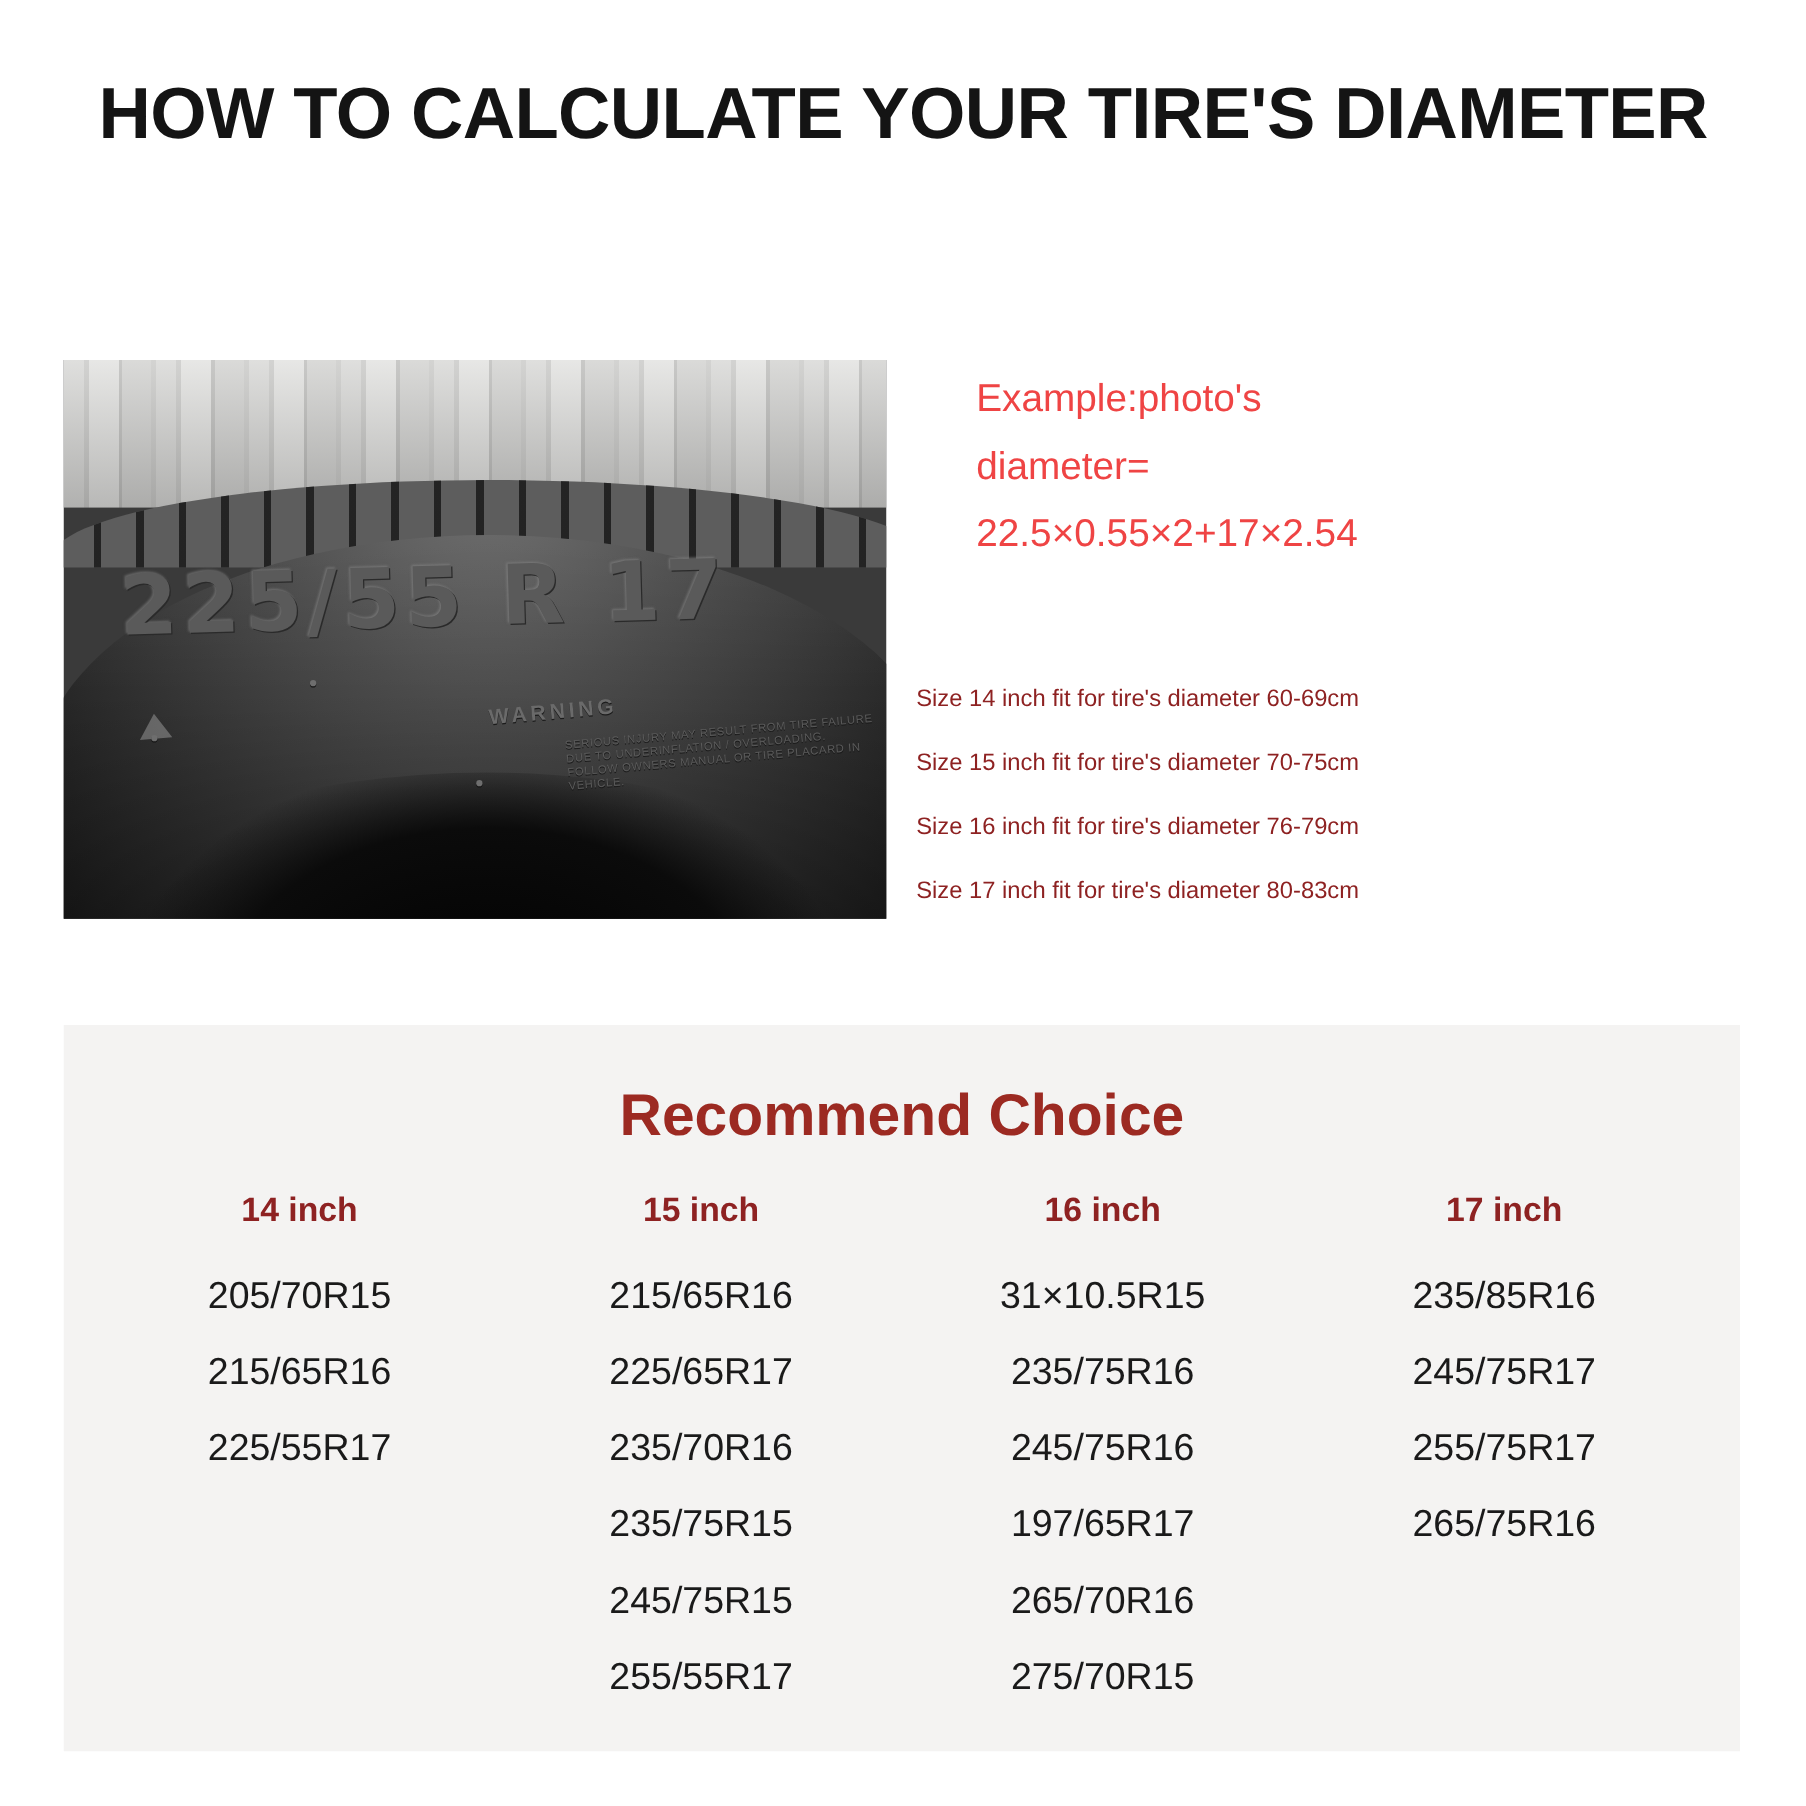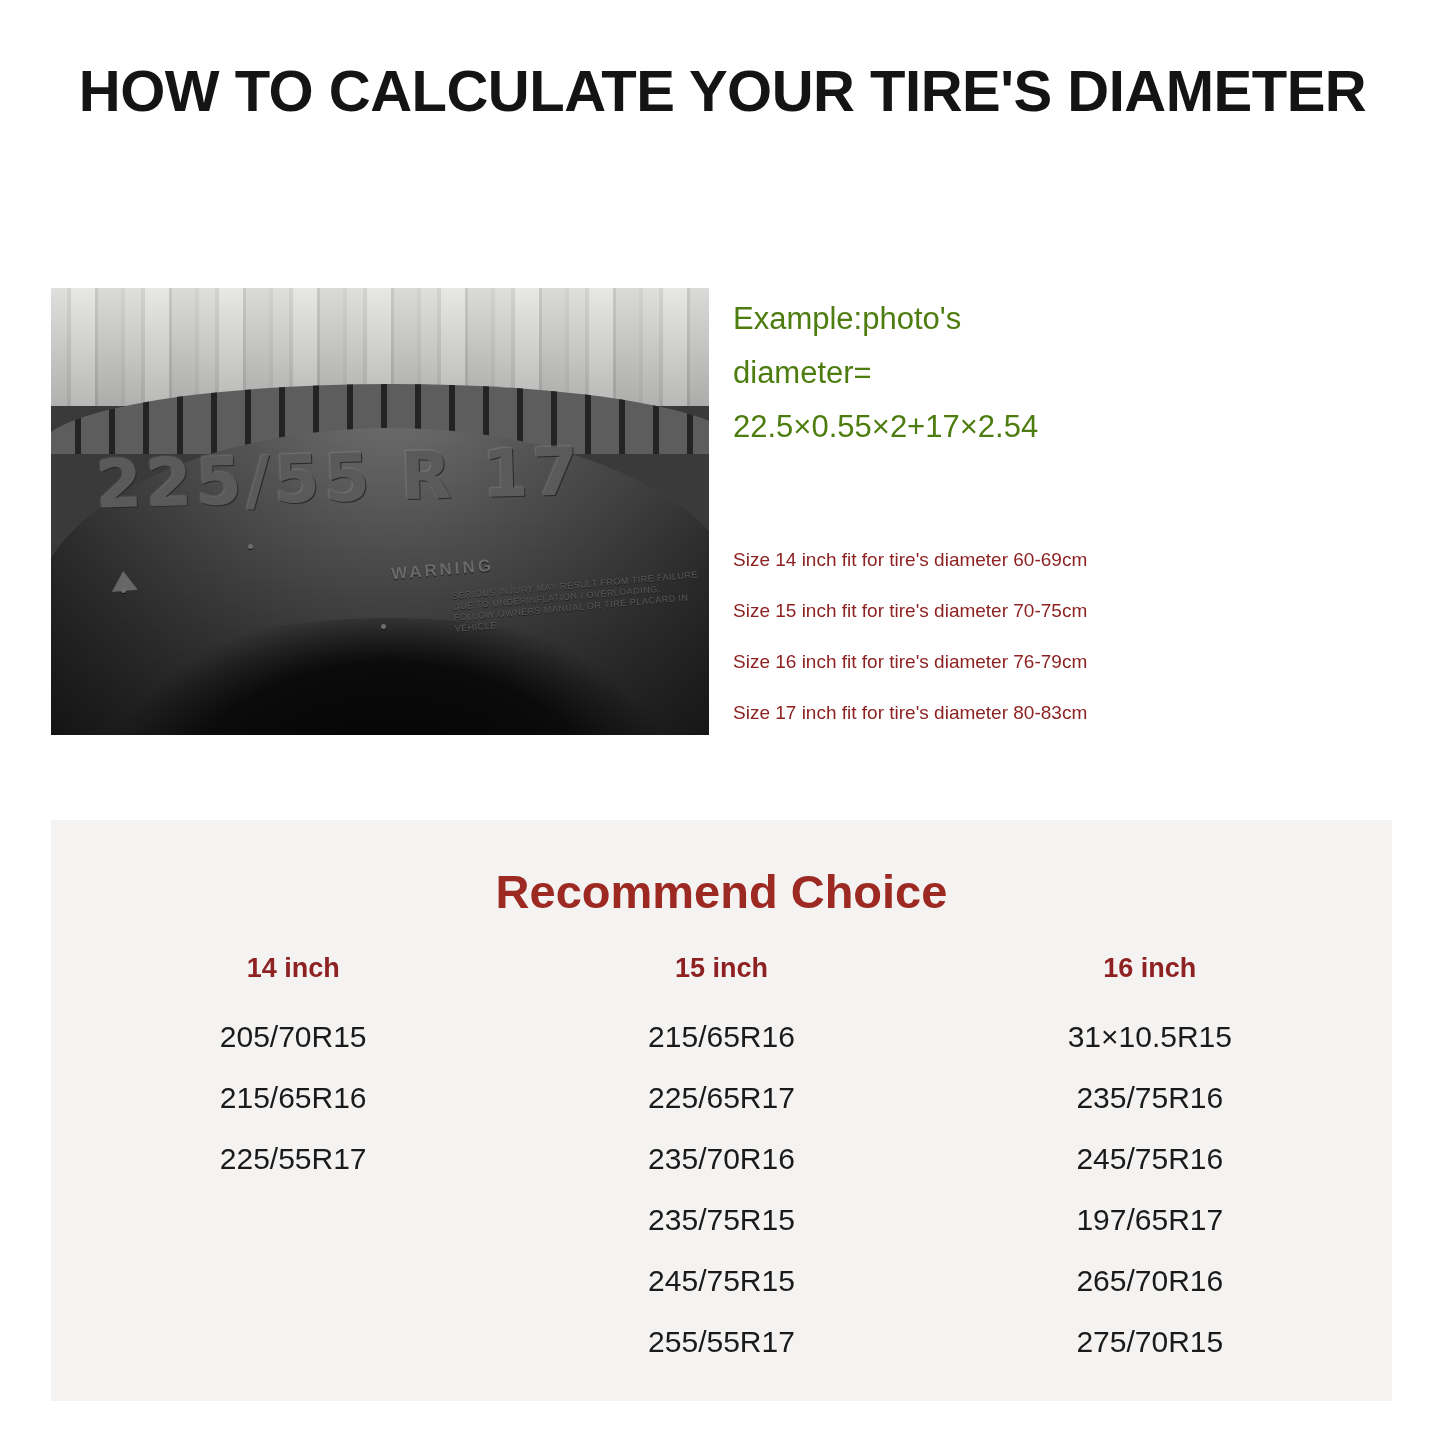--- a/index.html
+++ b/index.html
@@ -169,22 +169,23 @@
   
   .example-block {
     position: absolute;
     left: 733px;
     top: 292px;
     width: 680px;
   }
   .example-line {
     font-size: 31px;
     line-height: 54px;
-    color: #4d7c0f;
+    color: #ef4444;
     white-space: nowrap;
+    margin-left: 48px;
   }
   .size-list {
     position: absolute;
     left: 733px;
     top: 534px;
     width: 690px;
   }
   .size-line {
     font-size: 19px;
     line-height: 51px;
@@ -291,17 +292,24 @@
       <div class="col">
         <div class="col-head">16 inch</div>
         <div class="col-item">31×10.5R15</div>
         <div class="col-item">235/75R16</div>
         <div class="col-item">245/75R16</div>
         <div class="col-item">197/65R17</div>
         <div class="col-item">265/70R16</div>
         <div class="col-item">275/70R15</div>
       </div>
 
+      <div class="col">
+        <div class="col-head">17 inch</div>
+        <div class="col-item">235/85R16</div>
+        <div class="col-item">245/75R17</div>
+        <div class="col-item">255/75R17</div>
+        <div class="col-item">265/75R16</div>
+      </div>
 
     </div>
   </div>
 
 </div>
 
 </body></html>

